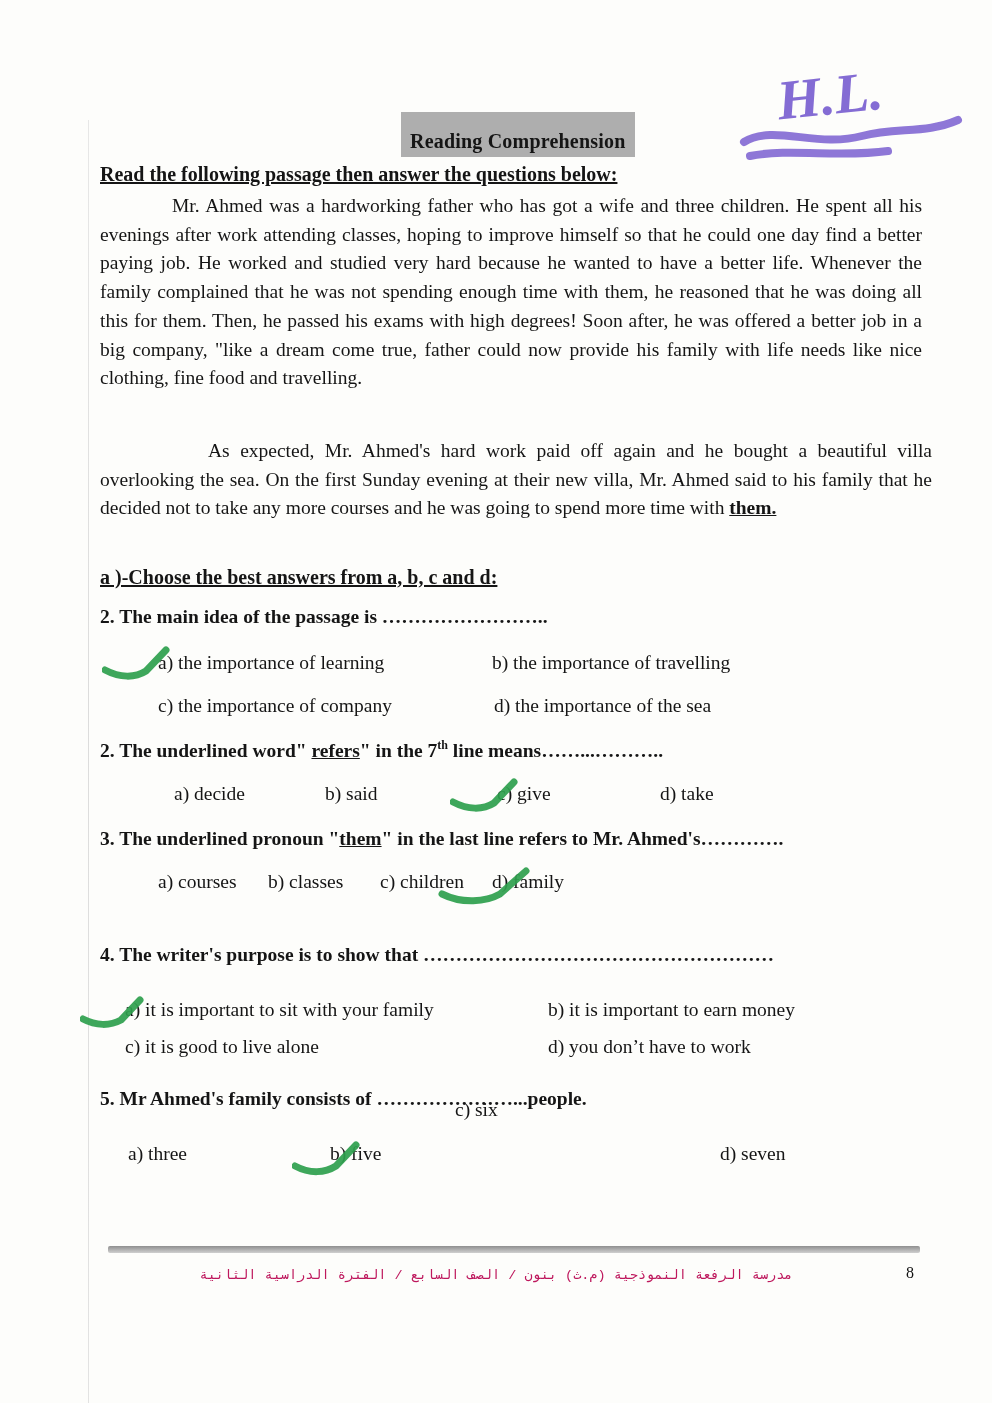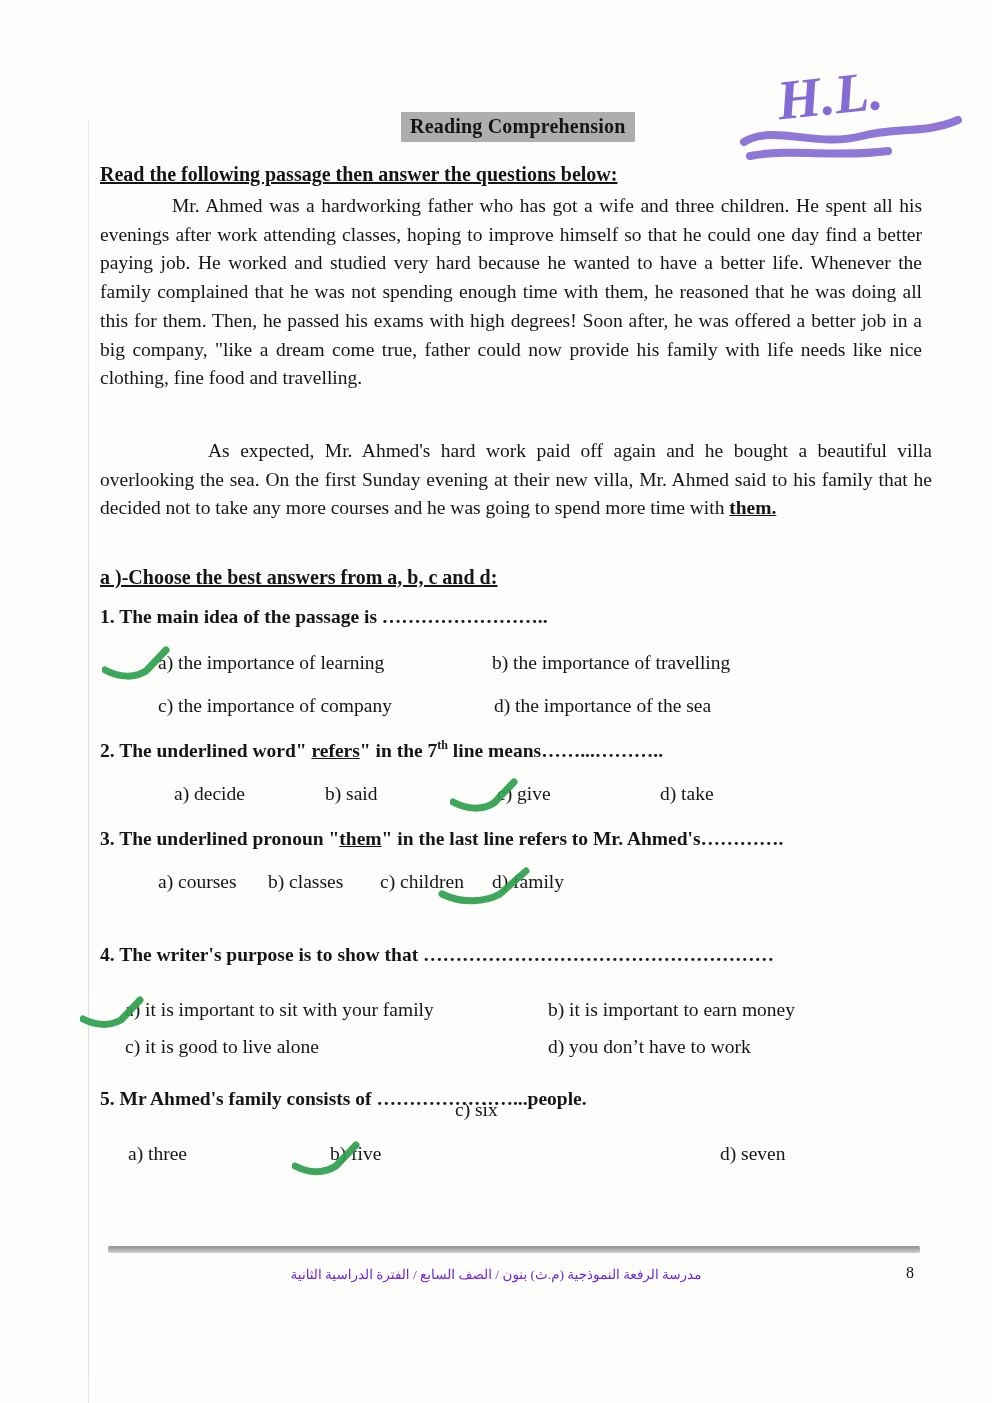--- a/index.html
+++ b/index.html
@@ -7,36 +7,36 @@
   .page {
     position:relative; width:992px; height:1403px; margin:0 auto;
     background:#fdfdfb; overflow:hidden;
     font-family:"Liberation Serif","DejaVu Serif",serif; color:#151515;
   }
   .abs { position:absolute; }
   .bold { font-weight:bold; }
   .u { text-decoration:underline; }
   .scanline { position:absolute; left:88px; top:120px; width:1px; height:1283px;
               background:linear-gradient(to bottom,#e2e2e2,#d4d4d4 45%,#dcdcdc); opacity:.8; }
-  .title-hl { display:inline-block; background:#aeaeae; padding:3px 9px 4px 9px;
+  .title-hl { display:inline-block; background:#aeaeae; padding:18px 9px 4px 9px;
               font-weight:bold; font-size:20px; letter-spacing:.2px; }
   .head { font-weight:bold; font-size:20px; text-decoration:underline; }
   .para { font-size:19.5px; line-height:28.7px; text-align:justify; }
   .indent1 { text-indent:72px; }
   .indent2 { text-indent:108px; }
   .q { font-weight:bold; font-size:19.5px; white-space:nowrap; }
   .opt { font-size:19.5px; white-space:nowrap; }
   sup { font-size:12px; vertical-align:super; }
   .check path { fill:none; stroke:#2ea04d; stroke-width:7; stroke-linecap:round;
                 stroke-linejoin:round; opacity:.92; }
   .hand text { font-style:italic; font-weight:bold; fill:#7a5fd0; fill-opacity:.92;
                font-family:"Liberation Serif","DejaVu Serif",serif; }
   .hand path { fill:none; stroke:#7a5fd0; stroke-width:8; stroke-linecap:round; opacity:.85; }
   .footer-bar { background:linear-gradient(to bottom,#8f8f8f,#cfcfcf); border-radius:2px; }
-  .footer-txt { font-size:13.5px; color:#6d28d9; }
+  .footer-txt { font-size:13.5px; color:#be185d;font-family:Liberation Mono, monospace; }
   .page-num { font-size:16px; color:#111; }
 </style>
 </head>
 <body>
 
 <div class="page">
 
   <div class="scanline"></div>
 
   <div class="abs" style="top:112px;left:401px;">
@@ -54,21 +54,21 @@
   <div class="abs para indent1" style="top:192px;left:100px;width:822px;">
     <span>Mr. Ahmed was a hardworking father who has got a wife and three children. He spent all his evenings after work attending classes, hoping to improve himself  so that he could one day find a better paying job. He worked and studied very hard because he wanted to have a better life. Whenever the family complained that he was not spending enough time with them, he reasoned that he was doing all this for them. Then, he passed his exams with high degrees! Soon after, he was offered a better job in a big company, "like a dream come true, father could now provide his family with life needs like nice clothing, fine food and travelling.</span>
   </div>
 
   <div class="abs para indent2" style="top:437px;left:100px;width:832px;">
     <span>As expected, Mr. Ahmed's hard work paid off again and he bought a beautiful villa overlooking the sea. On the first Sunday evening at their new villa, Mr. Ahmed said to his family that he decided not to take any more courses and he was going to spend more time with </span><span class="bold u">them.</span>
   </div>
 
   <div class="abs head" style="top:566px;left:100px;">a )-Choose the best answers from a, b, c  and d:</div>
 
-  <div class="abs q" style="top:606px;left:100px;">1. The main idea of the passage is ……………………..</div>
+  <div class="abs q" style="top:606px;left:100px;">2. The main idea of the passage is ……………………..</div>
   <span class="abs opt" style="top:652px;left:158px;">a) the importance of learning</span>
   <span class="abs opt" style="top:652px;left:492px;">b) the importance of travelling</span>
   <span class="abs opt" style="top:695px;left:158px;">c) the importance of company</span>
   <span class="abs opt" style="top:695px;left:494px;">d) the importance of the sea</span>
 
   <div class="abs q" style="top:738px;left:100px;">
     <span>2. The underlined word" </span><span class="u">refers</span><span>" in the 7</span><sup>th</sup><span> line means……...………..</span>
   </div>
   <span class="abs opt" style="top:783px;left:158px;margin-left:16px;">a) decide</span>
   <span class="abs opt" style="top:783px;left:325px;">b) said</span>

